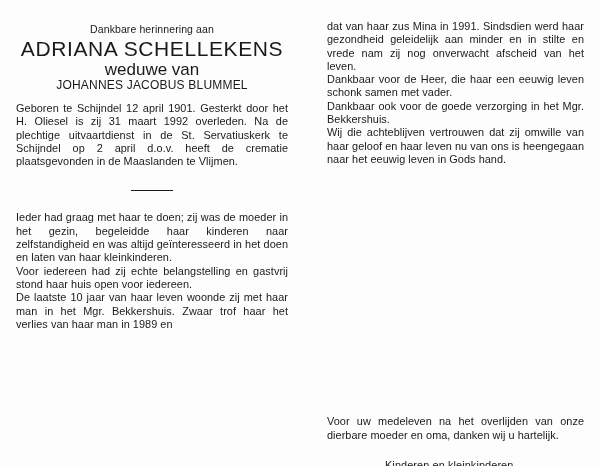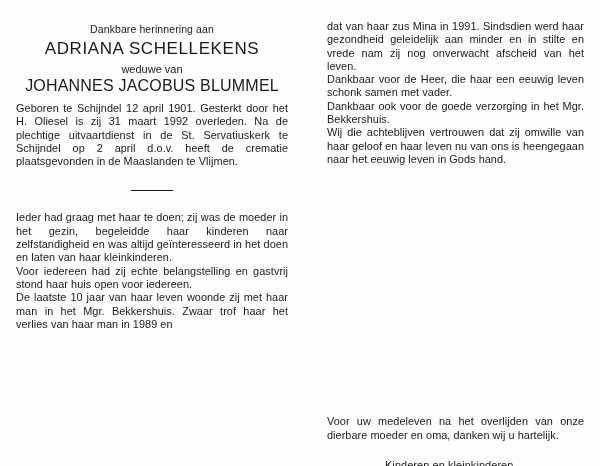--- a/index.html
+++ b/index.html
@@ -40,31 +40,31 @@
   .heading-block {
     text-align: center;
     margin-bottom: 6px;
   }
   .line-intro {
     font-size: 10.5px;
     line-height: 15px;
     letter-spacing: 0.1px;
   }
   .line-name {
-    font-size: 17px;
+    font-size: 21px;
     line-height: 24px;
     letter-spacing: 0.6px;
     white-space: nowrap;
   }
   .line-widow {
-    font-size: 11px;
+    font-size: 17px;
     line-height: 17px;
   }
   .line-spouse {
-    font-size: 16px;
+    font-size: 12px;
     line-height: 15px;
     letter-spacing: 0.2px;
     white-space: nowrap;
   }
   .body-text {
     font-size: 10.9px;
     line-height: 13.3px;
     text-align: justify;
     text-justify: inter-word;
     letter-spacing: 0.05px;

